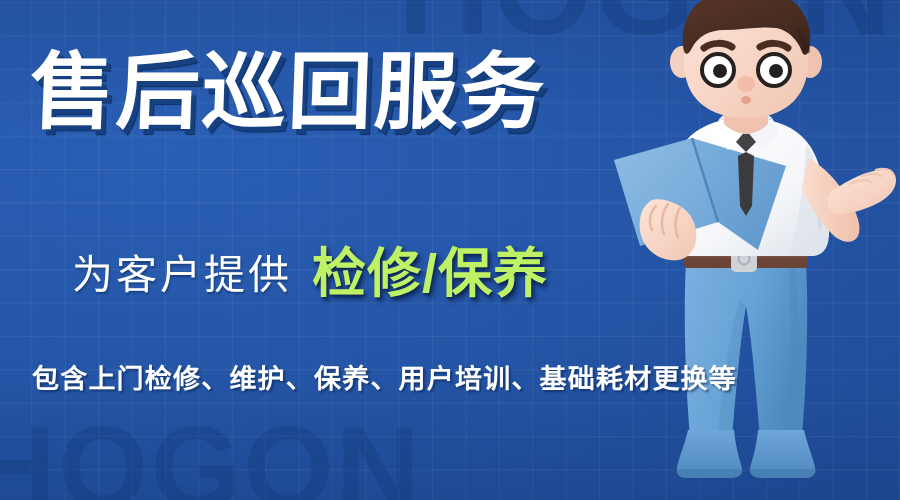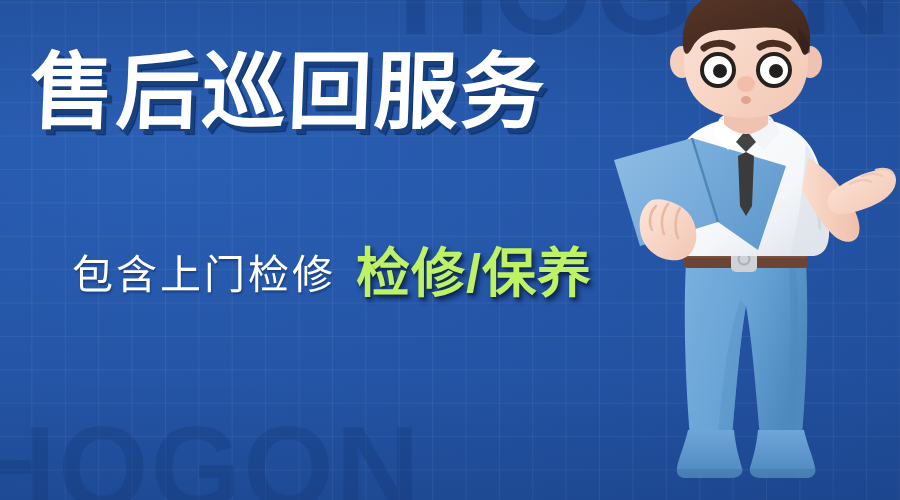--- a/index.html
+++ b/index.html
@@ -325,19 +325,20 @@
 
         <ellipse cx="146" cy="100" rx="5" ry="4" fill="#e3a391"></ellipse>
       </g>
     </svg>
   </div>
 
   <div class="copy">
     <div class="headline">售后巡回服务</div>
 
     <div class="sub-row">
-      <span class="sub-lead">包含上门检修</span>
+      <span class="sub-lead">为客户提供</span>
       <span class="sub-strong">检修/保养</span>
     </div>
 
+    <div class="tagline">包含上门检修、维护、保养、用户培训、基础耗材更换等</div>
   </div>
 
 </div>
 
 </body></html>

